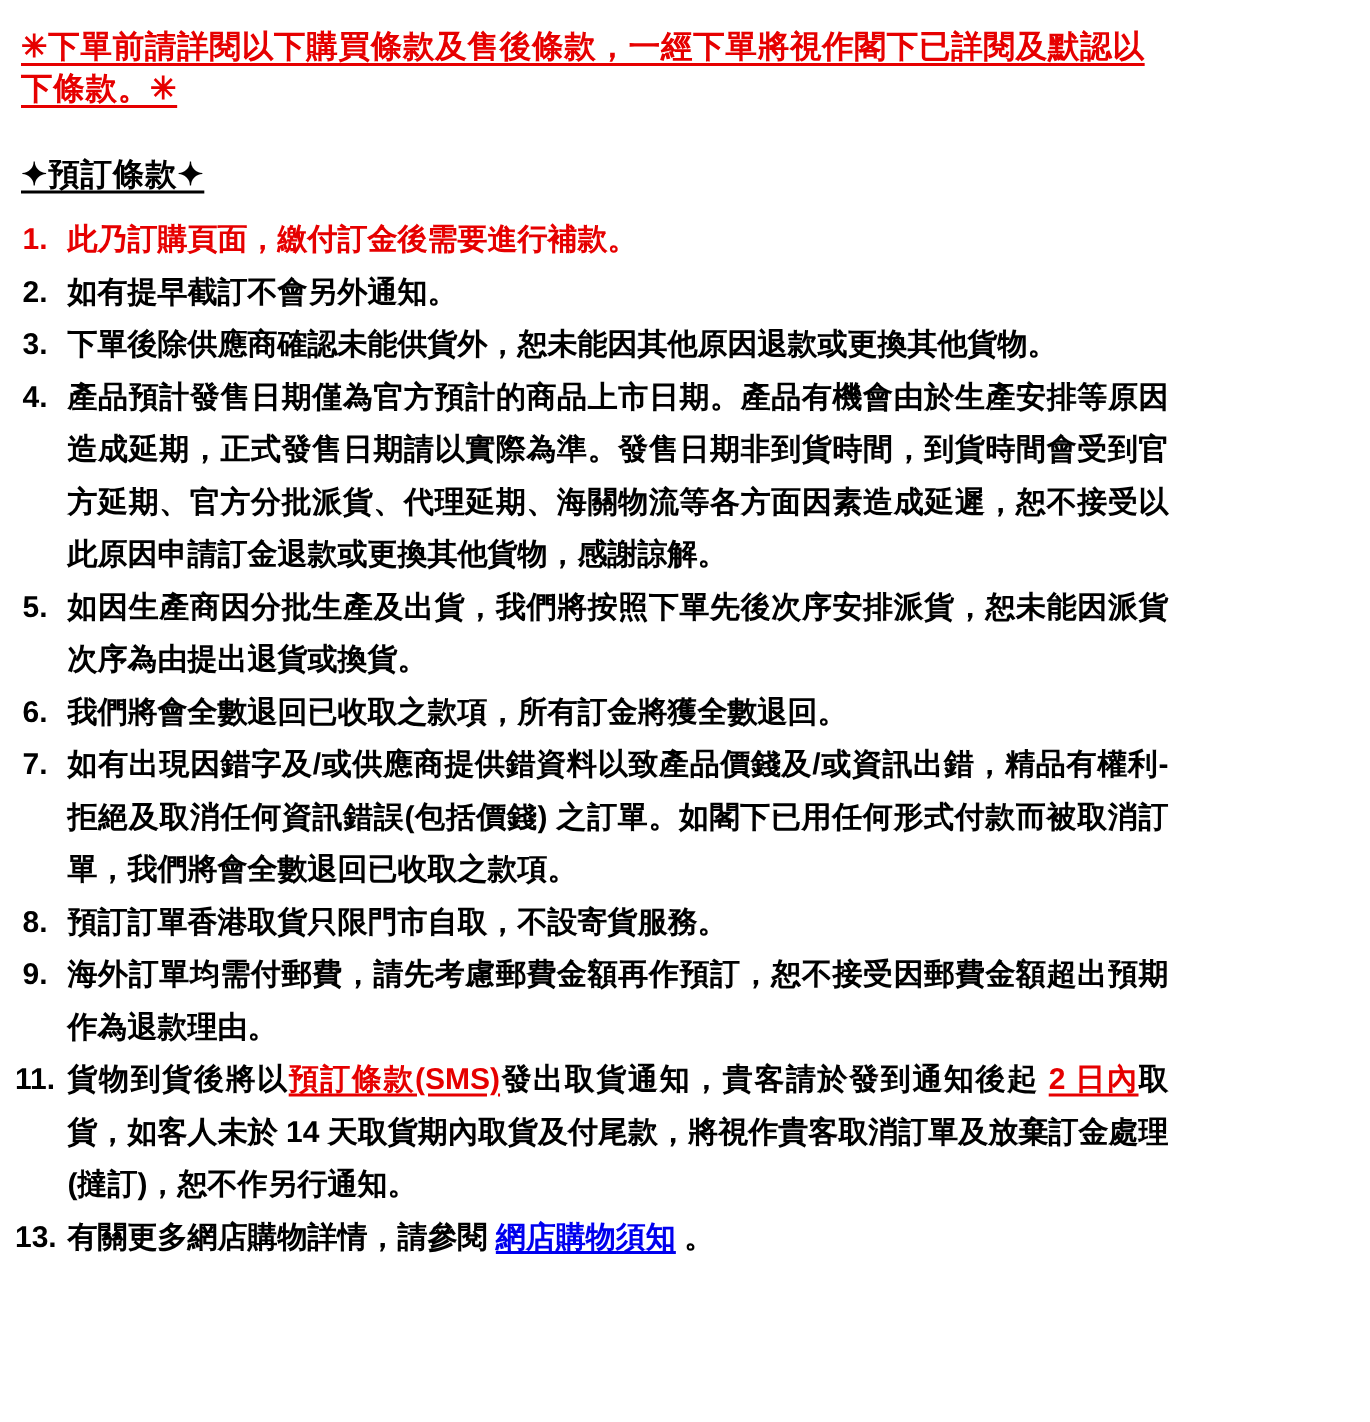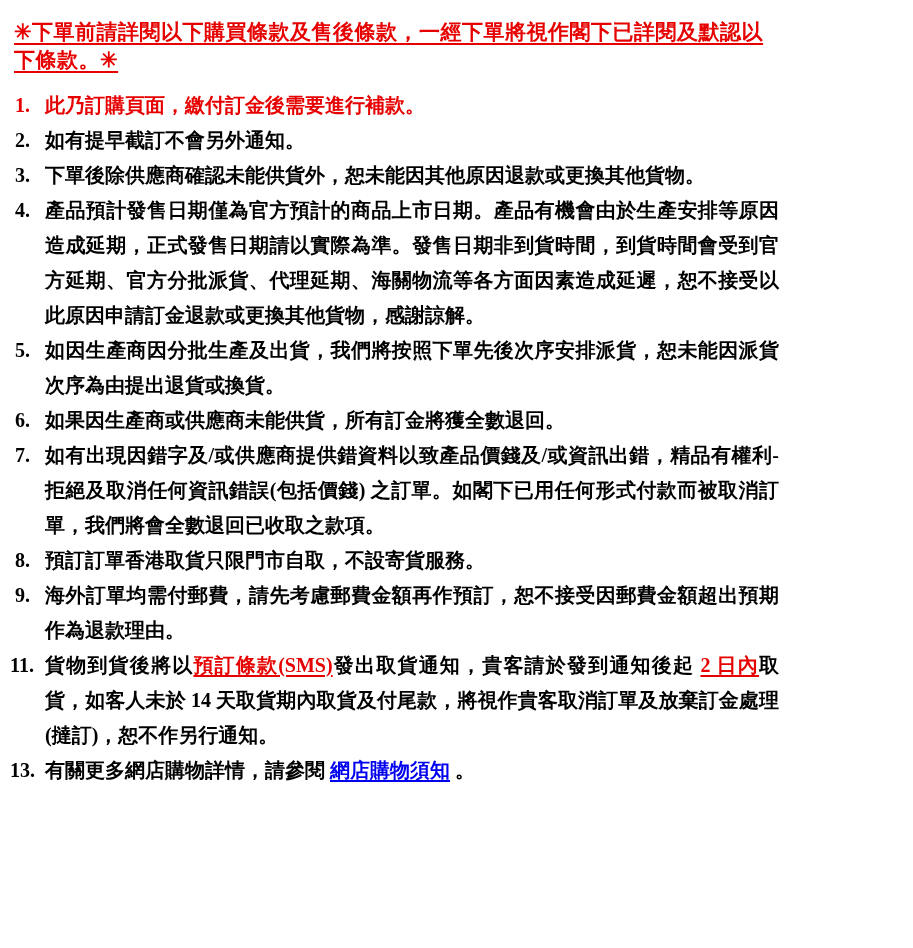--- a/index.html
+++ b/index.html
@@ -5,21 +5,21 @@
   html, body {
     margin: 0;
     padding: 0;
     background: #ffffff;
   }
   .page {
     width: 793px;
     min-height: 948px;
     box-sizing: border-box;
     padding: 12px 14px 20px 10px;
-    font-family: Liberation Serif, serif;
+    font-family: Liberation Sans, sans-serif;
     font-weight: 700;
     color: #000000;
   }
   .header-line {
     color: #e60000;
     font-size: 21px;
     line-height: 1.35;
     text-decoration: underline;
     text-decoration-thickness: 2px;
     text-underline-offset: 4px;
@@ -75,20 +75,23 @@
     cursor: pointer;
   }
 </style>
 </head>
 <body>
 
 <div class="page">
 
   <div class="header-line">✳下單前請詳閱以下購買條款及售後條款，一經下單將視作閣下已詳閱及默認以下條款。✳</div>
 
+  <div>
+    <span class="section-title">✦預訂條款✦</span>
+  </div>
 
   <ol class="terms" id="terms-list">
       <li class="accent-red single">
         <span class="num">1.</span>
         <span class="body"><span>此乃訂購頁面，繳付訂金後需要進行補款。</span></span>
       </li>
       <li class="single">
         <span class="num">2.</span>
         <span class="body"><span>如有提早截訂不會另外通知。</span></span>
       </li>
@@ -99,21 +102,21 @@
       <li class="single">
         <span class="num">4.</span>
         <span class="body"><span>產品預計發售日期僅為官方預計的商品上市日期。產品有機會由於生產安排等原因造成延期，正式發售日期請以實際為準。發售日期非到貨時間，到貨時間會受到官方延期、官方分批派貨、代理延期、海關物流等各方面因素造成延遲，恕不接受以此原因申請訂金退款或更換其他貨物，感謝諒解。</span></span>
       </li>
       <li class="single">
         <span class="num">5.</span>
         <span class="body"><span>如因生產商因分批生產及出貨，我們將按照下單先後次序安排派貨，恕未能因派貨次序為由提出退貨或換貨。</span></span>
       </li>
       <li class="single">
         <span class="num">6.</span>
-        <span class="body"><span>如果因生產商或供應商未能供貨，所有訂金將獲全數退回。</span></span>
+        <span class="body"><span>我們將會全數退回已收取之款項，所有訂金將獲全數退回。</span></span>
       </li>
       <li class="single">
         <span class="num">7.</span>
         <span class="body"><span>如有出現因錯字及/或供應商提供錯資料以致產品價錢及/或資訊出錯，精品有權利-拒絕及取消任何資訊錯誤(包括價錢) 之訂單。如閣下已用任何形式付款而被取消訂單，我們將會全數退回已收取之款項。</span></span>
       </li>
       <li class="single">
         <span class="num">8.</span>
         <span class="body"><span>預訂訂單香港取貨只限門市自取，不設寄貨服務。</span></span>
       </li>
       <li class="single">

